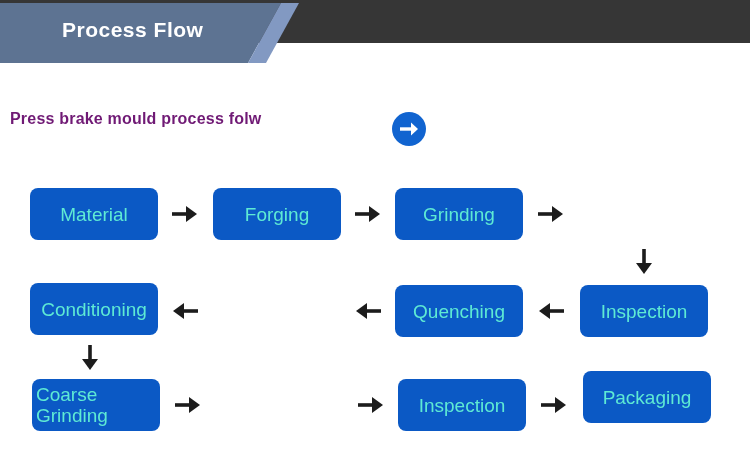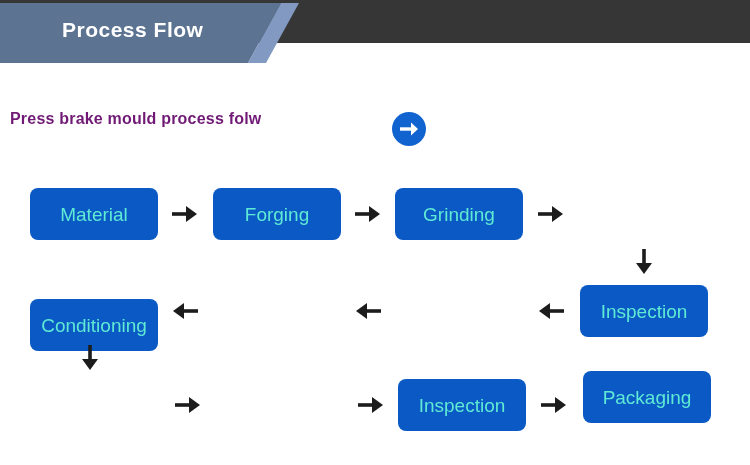--- a/index.html
+++ b/index.html
@@ -47,21 +47,21 @@
   
   .flow-box{
     position:absolute;width:128px;height:52px;
     background:var(--box-blue,#0b59c5);
     border-radius:8px;
     color:#5eead4;font-size:19px;line-height:21px;
     display:flex;align-items:center;justify-content:center;
     text-align:left;padding:0 4px;box-sizing:border-box;
   }
   .b11{left:30px;top:188px}.b12{left:213px;top:188px}.b13{left:395px;top:188px}.b14{left:580px;top:188px}
-  .b21{left:30px;top:299px}.b22{left:213px;top:285px}.b23{left:395px;top:285px}.b24{left:580px;top:285px}
+  .b21{left:30px;top:283px}.b22{left:213px;top:285px}.b23{left:395px;top:285px}.b24{left:580px;top:285px}
   .b31{left:32px;top:379px}.b32{left:217px;top:379px}.b33{left:398px;top:379px}.b34{left:583px;top:371px}
 
   
   .arrow{position:absolute;display:block;}
   .ar1a{left:171px;top:204px}.ar1b{left:354px;top:204px}.ar1c{left:537px;top:204px}
   .ar2a{left:171px;top:301px}.ar2b{left:354px;top:301px}.ar2c{left:537px;top:301px}
   .ar3a{left:174px;top:395px}.ar3b{left:357px;top:395px}.ar3c{left:540px;top:395px}
   .avr {left:634px;top:248px}
   .avl {left:80px; top:344px}
 </style>
@@ -84,22 +84,24 @@
       <path d="M8 17 H21" stroke="#ffffff" stroke-width="3.4" fill="none"></path>
       <path d="M19 10.5 L26 17 L19 23.5 Z" fill="#ffffff"></path>
     </svg>
   </div>
 
   <div class="flow-box b11">Material</div>
   <div class="flow-box b12">Forging</div>
   <div class="flow-box b13">Grinding</div>
 
   <div class="flow-box b21">Conditioning</div>
+  <div class="flow-box b23">Quenching</div>
   <div class="flow-box b24">Inspection</div>
 
+  <div class="flow-box b31">Coarse Grinding</div>
   <div class="flow-box b33">Inspection</div>
   <div class="flow-box b34">Packaging</div>
 
   <span class="arrow ar1a">
     <svg width="28" height="20" viewBox="0 0 28 20">
         <path d="M1 10 H17" stroke="#1c1c1c" stroke-width="3.6" fill="none"></path>
         <path d="M15 2 L26 10 L15 18 Z" fill="#1c1c1c"></path>
       </svg>
   </span>
   <span class="arrow ar1b">

